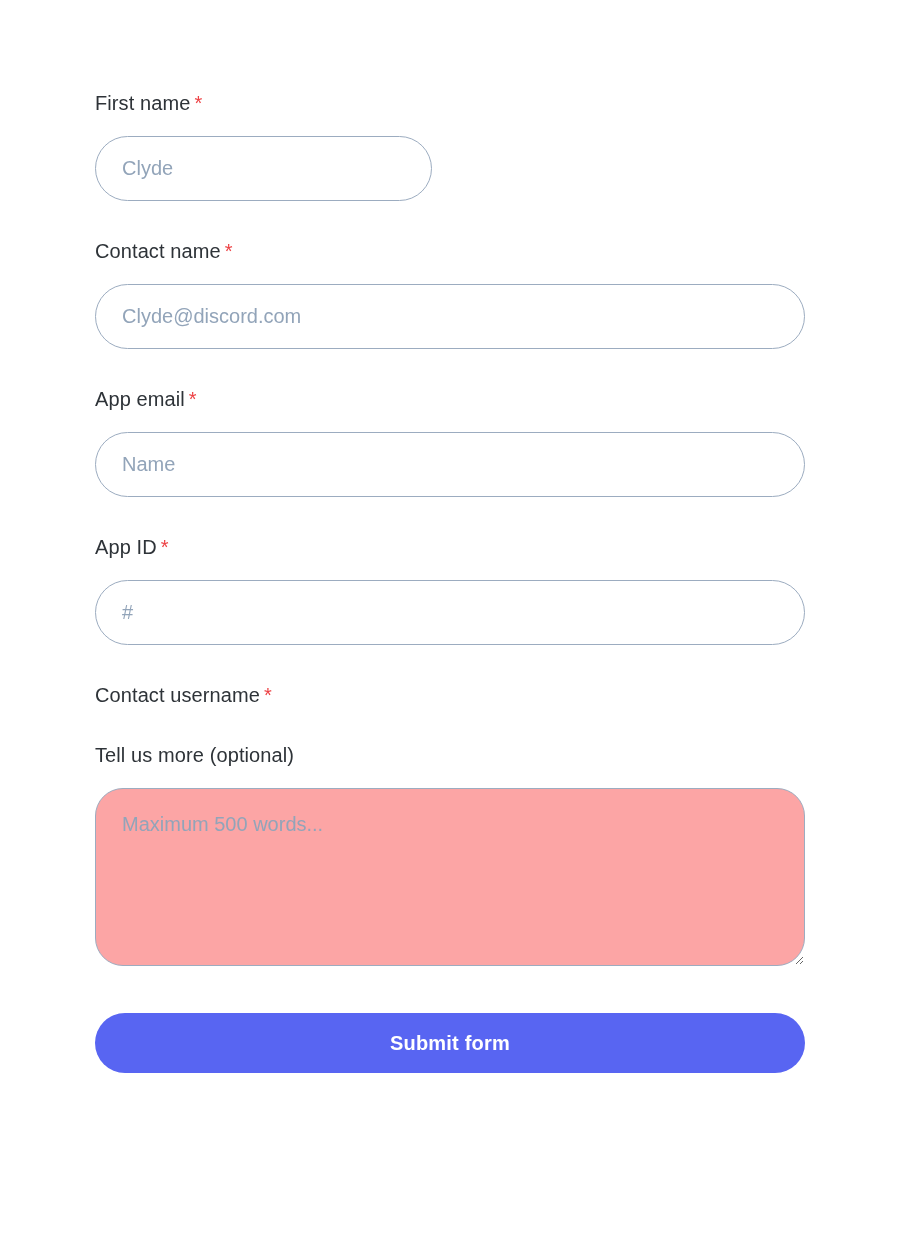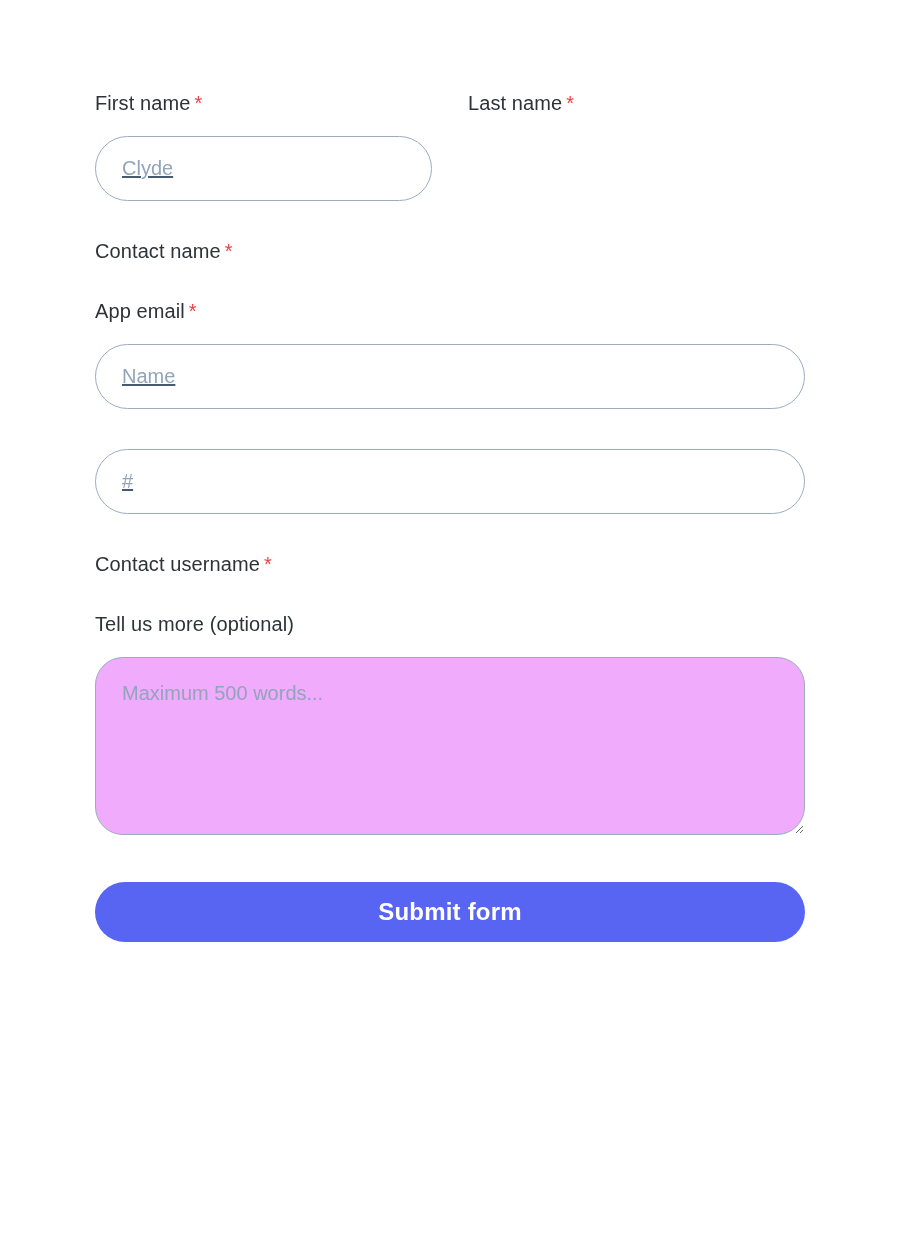--- a/index.html
+++ b/index.html
@@ -45,83 +45,83 @@
     width: 100%;
     height: 65px;
     border: 1.5px solid #9cacc0;
     border-radius: 33px;
     background: #ffffff;
     padding: 8px 26px;
     font-family: "Liberation Sans", sans-serif;
     font-size: 20px;
     color: #4a5a6e;
     outline: none;
-    text-decoration: underline;
   }
   .text-input::placeholder,
   .textarea-input::placeholder {
     color: #92a4b9;
     opacity: 1;
   }
   .textarea-input {
     display: block;
     width: 100%;
     height: 178px;
     border: 1.5px solid #9cacc0;
     border-radius: 28px;
-    background: #f0abfc;
+    background: #fca5a5;
     padding: 22px 26px;
     font-family: "Liberation Sans", sans-serif;
     font-size: 20px;
     line-height: 26px;
     color: #4a5a6e;
     outline: none;
     resize: both;
   }
   .submit-button {
     display: block;
     width: 100%;
     height: 60px;
     margin-top: 47px;
     border: none;
     border-radius: 30px;
     background: #5865F2;
     color: #ffffff;
     font-family: "Liberation Sans", sans-serif;
-    font-size: 24px;
+    font-size: 20px;
     font-weight: 700;
     letter-spacing: 0.2px;
     cursor: pointer;
   }
 </style>
 </head>
 <body>
 
 <div class="form-container">
 
   <div class="field-row">
     <div class="field-group">
       <label class="field-label"><span>First name</span><span class="req">*</span></label>
       <input type="text" class="text-input" placeholder="Clyde" style="">
     </div>
     <div class="field-group">
-      <label class="field-label"><span>Last name</span><span class="req">*</span></label>
     </div>
   </div>
 
   <div class="field-group">
     <label class="field-label"><span>Contact name</span><span class="req">*</span></label>
+    <input type="text" class="text-input" placeholder="Clyde@discord.com" style="">
   </div>
 
   <div class="field-group">
     <label class="field-label"><span>App email</span><span class="req">*</span></label>
     <input type="text" class="text-input" placeholder="Name" style="">
   </div>
 
   <div class="field-group">
+    <label class="field-label"><span>App ID</span><span class="req">*</span></label>
     <input type="text" class="text-input" placeholder="#" style="">
   </div>
 
   <div class="field-group">
     <label class="field-label"><span>Contact username</span><span class="req">*</span></label>
   </div>
 
   <div class="field-group" style="margin-bottom:6px;">
     <label class="field-label"><span>Tell us more (optional)</span></label>
     <textarea class="textarea-input" placeholder="Maximum 500 words..." style=""></textarea>

